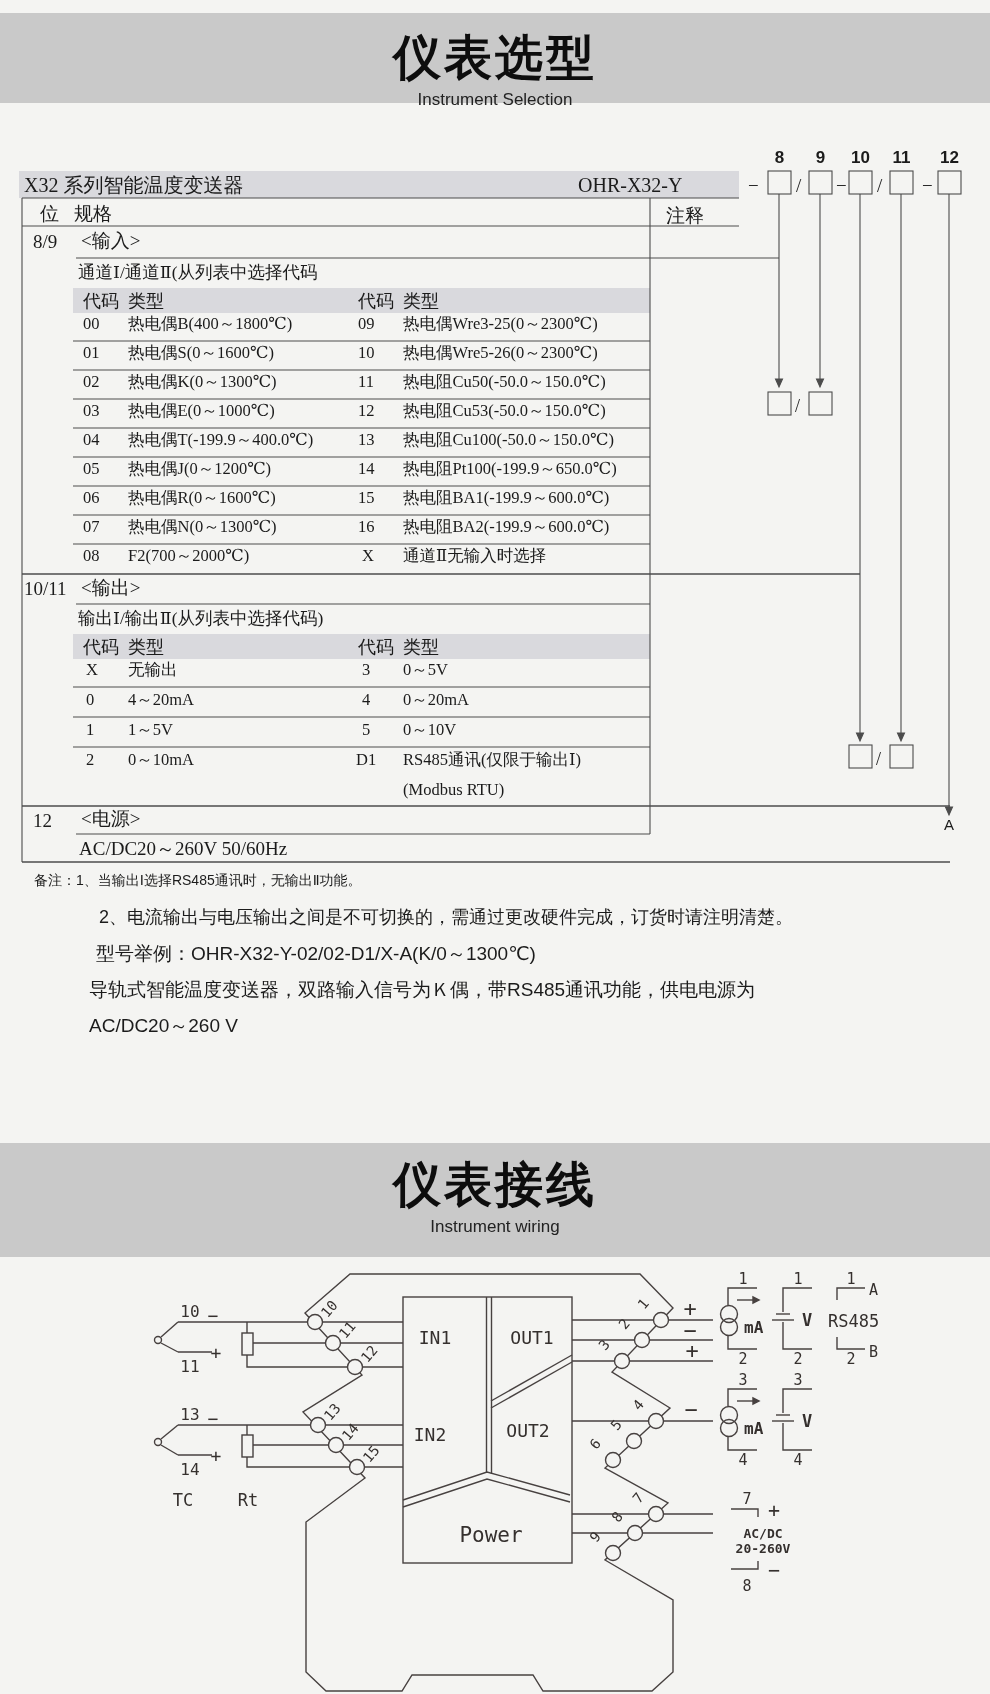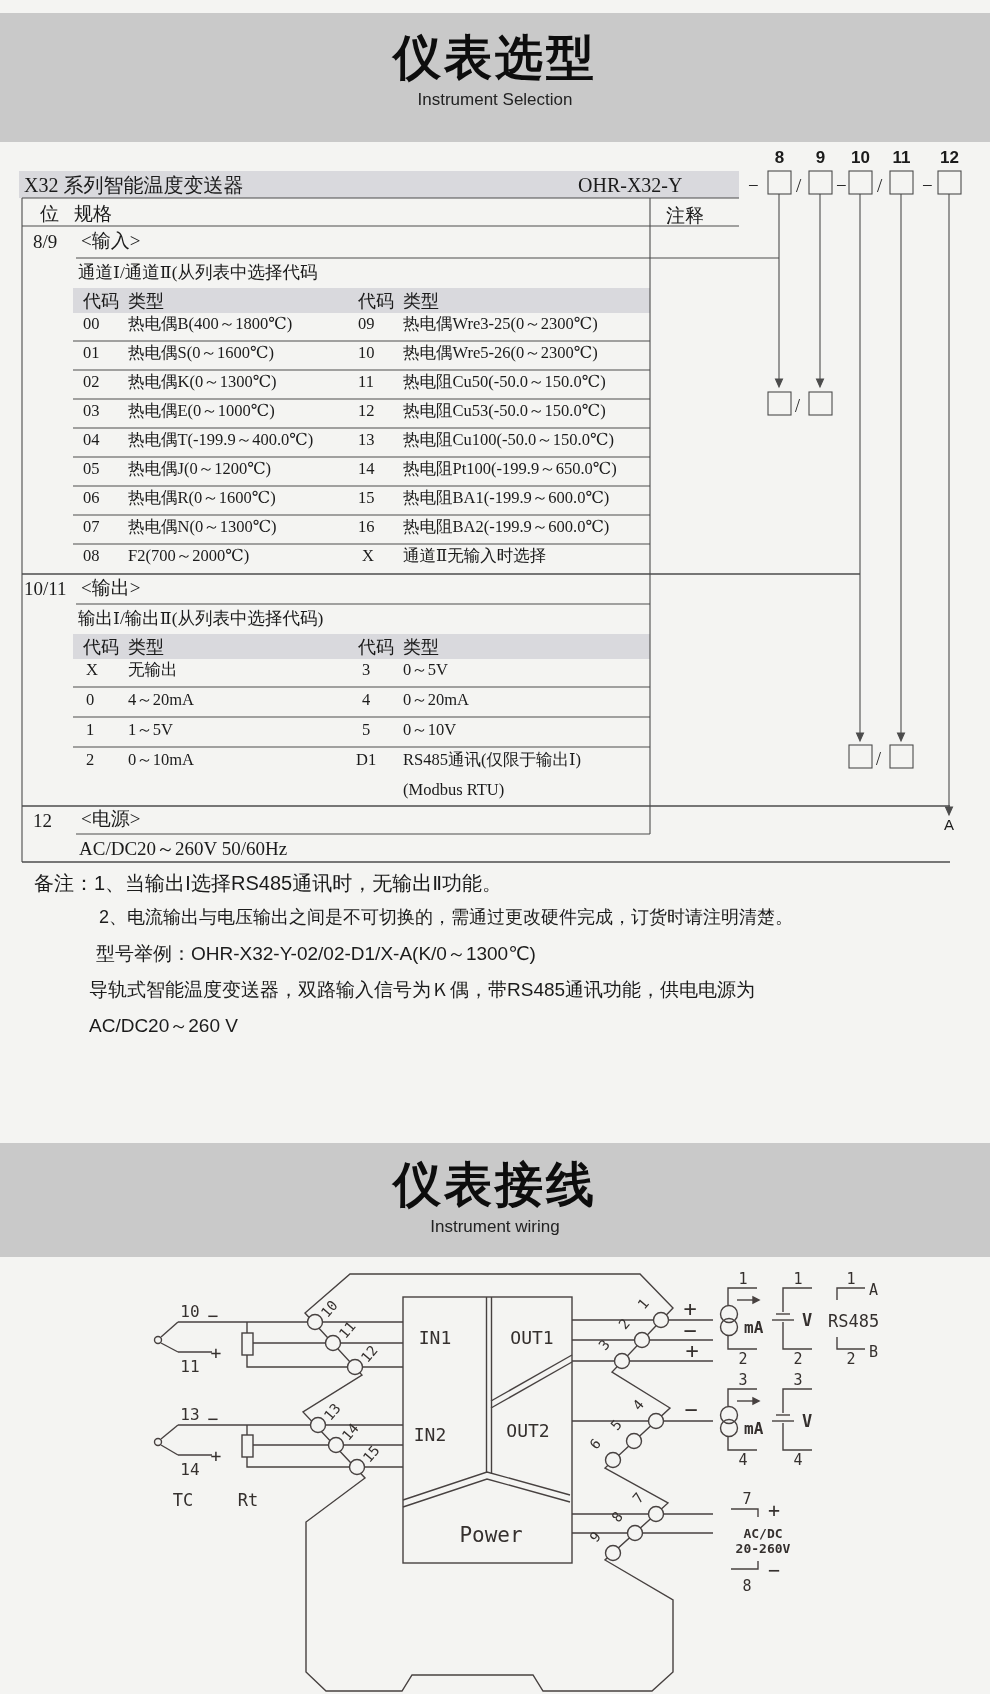--- a/index.html
+++ b/index.html
@@ -12,21 +12,21 @@
   .banner .t{font-size:48px;font-weight:900;letter-spacing:3px;color:#0d0d0d;}
   .banner .s{font-size:17px;color:#222;}
   .band{position:absolute;background:#d9d9dd;}
   .cell{font-size:16.5px;}
   svg{position:absolute;left:0;top:0;}
   .txt{z-index:5;}
 </style>
 </head>
 <body>
 
-<div class="banner" style="top:13px;height:129px;">
+<div class="banner" style="top:13px;height:90px;">
   <div class="t sans" style="margin-top:13px;">仪表选型</div>
   <div class="s sans">Instrument Selection</div>
 </div>
 <div class="banner" style="top:1143px;height:114px;">
   <div class="t sans" style="margin-top:10px;">仪表接线</div>
   <div class="s sans">Instrument wiring</div>
 </div>
 
 <div class="band" style="left:19px;top:171px;width:720px;height:27px;"></div>
 <div class="band" style="left:73px;top:288px;width:577px;height:25px;"></div>
@@ -343,17 +343,17 @@
 <div class="abs txt cell" style="left:86px;top:751px;">2</div>
 <div class="abs txt cell" style="left:128px;top:751px;">0～10mA</div>
 <div class="abs txt cell" style="left:356px;top:751px;">D1</div>
 <div class="abs txt cell" style="left:403px;top:751px;">RS485通讯(仅限于输出Ⅰ)</div>
 <div class="abs txt cell" style="left:403px;top:781px;">(Modbus  RTU)</div>
 
 <div class="abs txt serif" style="left:33px;top:810px;font-size:19px;">12</div>
 <div class="abs txt serif" style="left:81px;top:808px;font-size:19px;">&lt;电源&gt;</div>
 <div class="abs txt serif" style="left:79px;top:838px;font-size:19px;">AC/DC20～260V  50/60Hz</div>
 
-<div class="abs txt sans" style="left:34px;top:872px;font-size:20px;">备注：1、当输出Ⅰ选择RS485通讯时，无输出Ⅱ功能。</div>
+<div class="abs txt sans" style="left:34px;top:872px;font-size:14px;">备注：1、当输出Ⅰ选择RS485通讯时，无输出Ⅱ功能。</div>
 <div class="abs txt sans" style="left:99px;top:907px;font-size:18px;">2、电流输出与电压输出之间是不可切换的，需通过更改硬件完成，订货时请注明清楚。</div>
 <div class="abs txt sans" style="left:96px;top:943px;font-size:19px;">型号举例：OHR-X32-Y-02/02-D1/X-A(K/0～1300℃)</div>
 <div class="abs txt sans" style="left:89px;top:979px;font-size:19px;">导轨式智能温度变送器，双路输入信号为Ｋ偶，带RS485通讯功能，供电电源为</div>
 <div class="abs txt sans" style="left:89px;top:1015px;font-size:19px;">AC/DC20～260 V</div>
 
 </body></html>

